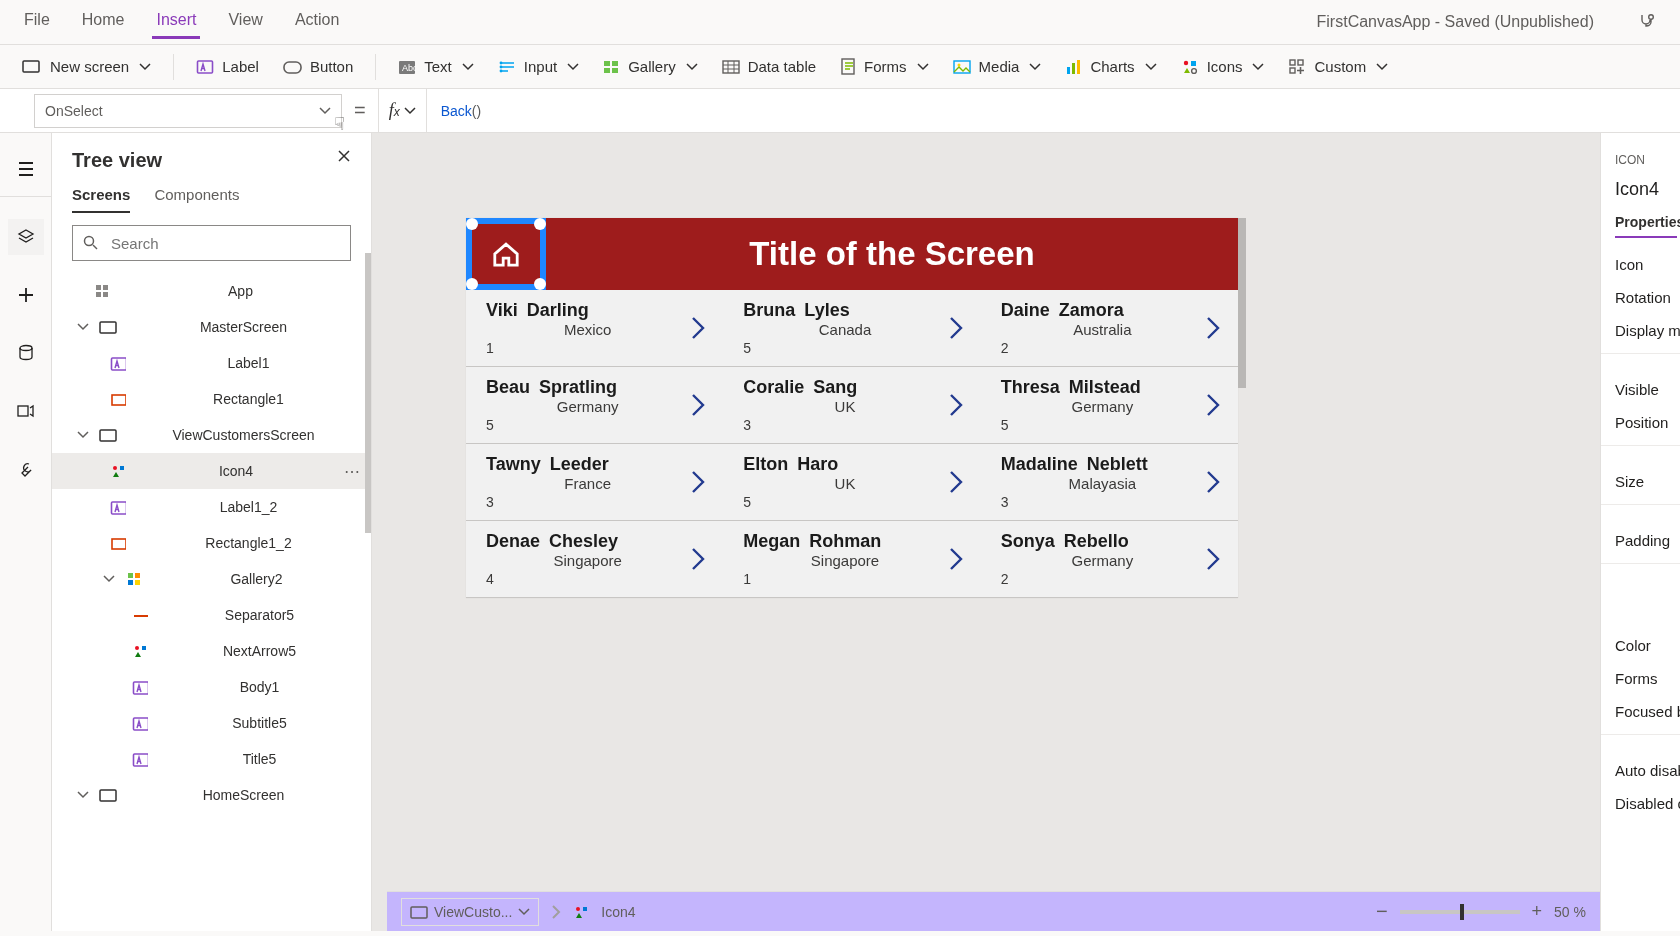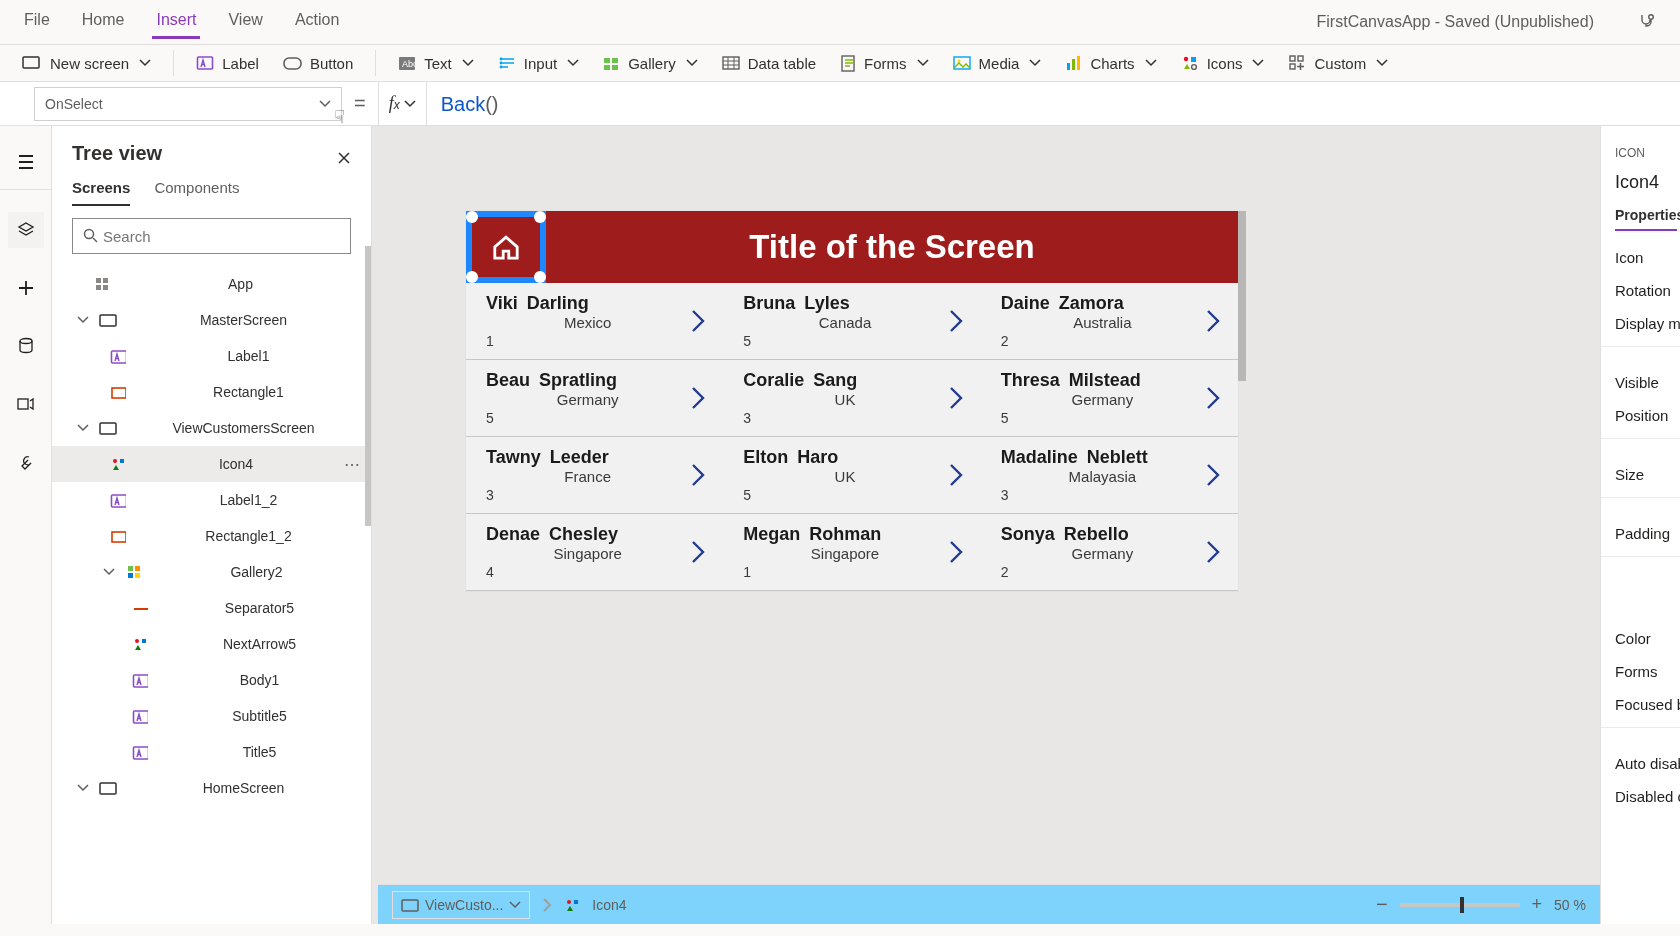--- a/index.html
+++ b/index.html
@@ -8,53 +8,53 @@
 
     
     .menubar { height:44px; display:flex; align-items:center; padding:0 20px; gap:24px; font-size:16px; color:#605e5c; }
     .menubar .m { padding:6px 4px 10px; cursor:pointer; }
     .menubar .m.active { color:#8a3ab9; border-bottom:3px solid #8a3ab9; padding-bottom:7px;}
     .menubar .spacer { flex:1; }
     .menubar .title { font-size:16px; }
     .menubar .stetho { margin-left:20px; }
 
     
-    .ribbon { height:38px; border-top:1px solid #e1dfdd; border-bottom:1px solid #e1dfdd; display:flex; align-items:center; padding:0 20px; gap:20px; background:#faf9f8; }
+    .ribbon { height:45px; border-top:1px solid #e1dfdd; border-bottom:1px solid #e1dfdd; display:flex; align-items:center; padding:0 20px; gap:20px; background:#faf9f8; }
     .ribbtn { display:flex; align-items:center; gap:8px; color:#323130; cursor:pointer; padding:4px 2px; font-size:15px;}
     .ribbtn .lbl { white-space:nowrap; }
     .rib-sep { width:1px; height:26px; background:#e1dfdd; }
     .chev { margin-left:2px; }
 
     
     .formulabar { height:44px; display:flex; align-items:center; border-bottom:1px solid #e1dfdd; background:#fff; }
     .prop-dd { margin-left:34px; width:308px; height:34px; border:1px solid #d2d0ce; background:#fff; display:flex; align-items:center; padding:0 10px; color:#605e5c; position:relative;}
     .prop-dd .ddchev { margin-left:auto; }
     .cursor-hand { position:absolute; right:-4px; top:18px; font-size:18px;}
     .eq { margin:0 12px; font-size:20px; color:#605e5c;}
     .fx { display:flex; align-items:center; gap:4px; border-left:1px solid #e1dfdd; border-right:1px solid #e1dfdd; padding:0 10px; height:100%;}
     .fx .fxt { font-style:italic; font-family:"Times New Roman",serif; font-size:18px;}
-    .formula { font-family:Consolas,monospace; font-size:20px; padding-left:14px;}
+    .formula { font-family:Consolas,monospace; font-size:14px; padding-left:14px;}
     .formula .fn { color:#0b57d0; }
     .formula .paren { color:#5a5a5a; }
 
     
     .work { display:flex; height:calc(936px - 44px - 50px - 44px); }
     .leftrail { width:52px; border-right:1px solid #e1dfdd; display:flex; flex-direction:column; align-items:center; gap:22px; padding-top:18px; }
     .leftrail .rb { width:36px; height:36px; display:flex; align-items:center; justify-content:center; cursor:pointer; color:#201f1e;}
     .leftrail .rb.active { border-left:0; background:#f3f2f1; }
     .leftrail .rb.hamb { border-bottom:1px solid #e1dfdd; width:100%; height:46px; padding-bottom:10px;}
 
     
     .tree { width:320px; border-right:1px solid #e1dfdd; display:flex; flex-direction:column; background:#fff; position:relative;}
-    .tree .hdr { display:flex; align-items:flex-end; padding:16px 20px 8px; }
+    .tree .hdr { display:flex; align-items:flex-start; padding:16px 20px 8px; }
     .tree .hdr h2 { font-size:20px; font-weight:600; flex:1; }
     .tree .tabs { display:flex; gap:24px; padding:6px 20px 0; font-size:15px; }
     .tree .tabs .t { padding-bottom:8px; cursor:pointer; color:#605e5c;}
     .tree .tabs .t.active { color:#323130; border-bottom:2px solid #323130; font-weight:600;}
-    .tree .search { margin:12px 20px 8px; height:36px; border:1px solid #8a8886; display:flex; align-items:center; padding:0 10px; gap:4px; color:#605e5c;}
+    .tree .search { margin:12px 20px 8px; height:36px; border:1px solid #8a8886; display:flex; align-items:center; padding:0 10px; gap:12px; color:#605e5c;}
     .tree .list { flex:1; overflow-y:auto; padding:4px 0;text-align:center; }
     .node { display:flex; align-items:center; height:36px; padding-right:10px; gap:8px; cursor:pointer;}
     .node .cv { width:14px; display:flex; justify-content:center; color:#605e5c;}
     .node .ico { width:20px; display:flex; justify-content:center;}
     .node .txt { flex:1; white-space:nowrap; overflow:hidden; text-overflow:ellipsis;}
     .node.selected { background:#edebe9; }
     .node .more { color:#605e5c; font-size:16px; letter-spacing:1px;}
     .d0 { padding-left:18px;} .d1 {padding-left:24px;} .d2 {padding-left:56px;} .d3 {padding-left:80px;} .d4 {padding-left:104px;}
     .tree .scrollhint { position:absolute; right:0; top:120px; width:6px; height:280px; background:#c8c6c4;}
 
@@ -75,21 +75,21 @@
     .gallery { display:grid; grid-template-columns:1fr 1fr 1fr; }
     .cell { border-bottom:1px solid #c8c6c4; padding:10px 16px 10px 20px; display:flex; align-items:center; }
     .cell .txts { flex:1;}
     .cell .nm { font-size:18px; font-weight:600; color:#1b1b1b; word-spacing:4px;}
     .cell .sub { font-size:15px; color:#3b3a39; margin-top:0;text-align:center;}
     .cell .num { font-size:14px; color:#3b3a39; margin-top:2px;}
     .cell .arrow { color:#223a8f;}
     .canvas .vscroll { position:absolute; right:-8px; top:0; width:8px; height:170px; background:#b9b7b5;}
 
     
-    .status { position:absolute; left:6px; right:0; bottom:0; height:40px; border-top:1px solid #e1dfdd; background:#7dd3fc; display:flex; align-items:center; padding:0 14px; gap:12px; font-size:14px; color:#605e5c;justify-content:space-between;}
+    .status { position:absolute; left:15px; right:0; bottom:0; height:40px; border-top:1px solid #e1dfdd; background:#c4b5fd; display:flex; align-items:center; padding:0 14px; gap:12px; font-size:14px; color:#605e5c;justify-content:space-between;}
     .status .crumb { display:flex; align-items:center; gap:6px; border:1px solid #e1dfdd; height:28px; padding:0 8px;}
     .status .zoomslider { width:120px; height:4px; background:#c8c6c4; position:relative; }
     .status .zoomslider::after { content:""; position:absolute; left:50%; top:-6px; width:4px; height:16px; background:#323130;}
 
     
     .props { width:80px; border-left:1px solid #e1dfdd; background:#fff; display:flex; flex-direction:column; padding-top:14px;}
     .props .sec { padding:6px 14px; font-size:14px; color:#605e5c; white-space:nowrap; overflow:hidden;}
     .props .sec.k { color:#605e5c; text-transform:uppercase; font-size:12px;}
     .props .sec.big { font-size:18px; color:#201f1e;}
     .props .tab { margin:8px 14px 10px; padding-bottom:6px; border-bottom:2px solid #8a3ab9; font-weight:600; width:62px;}

